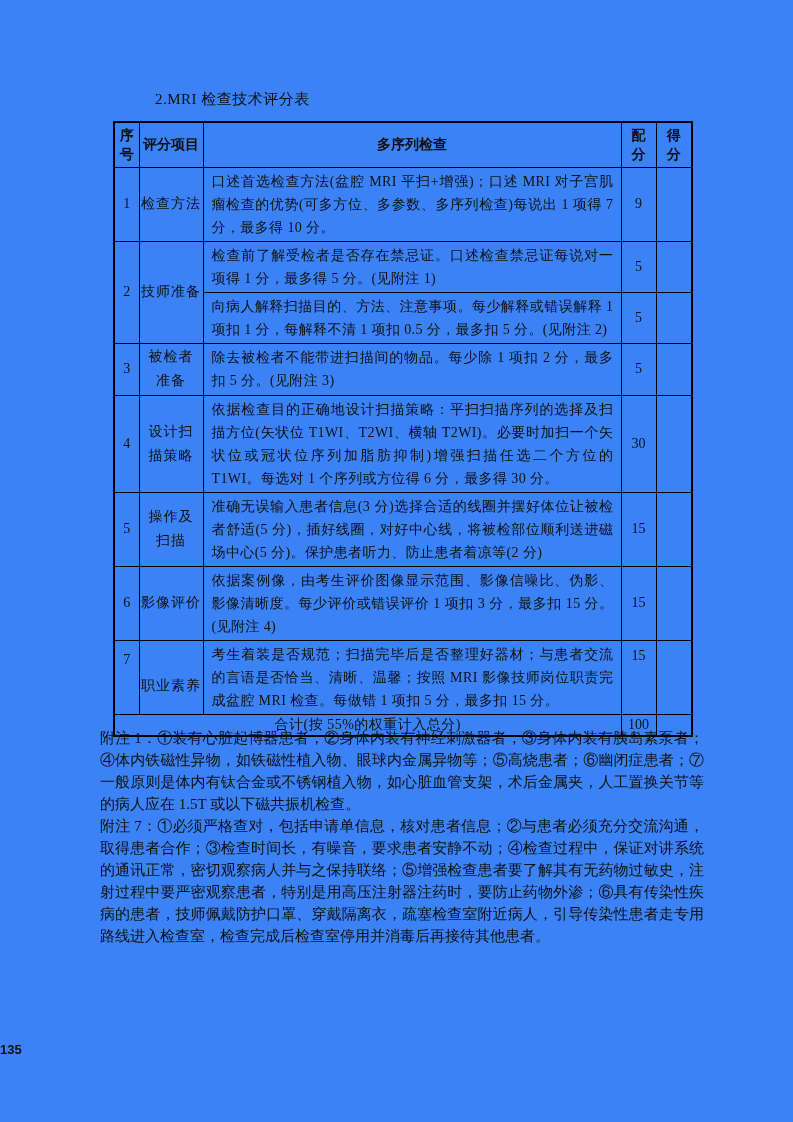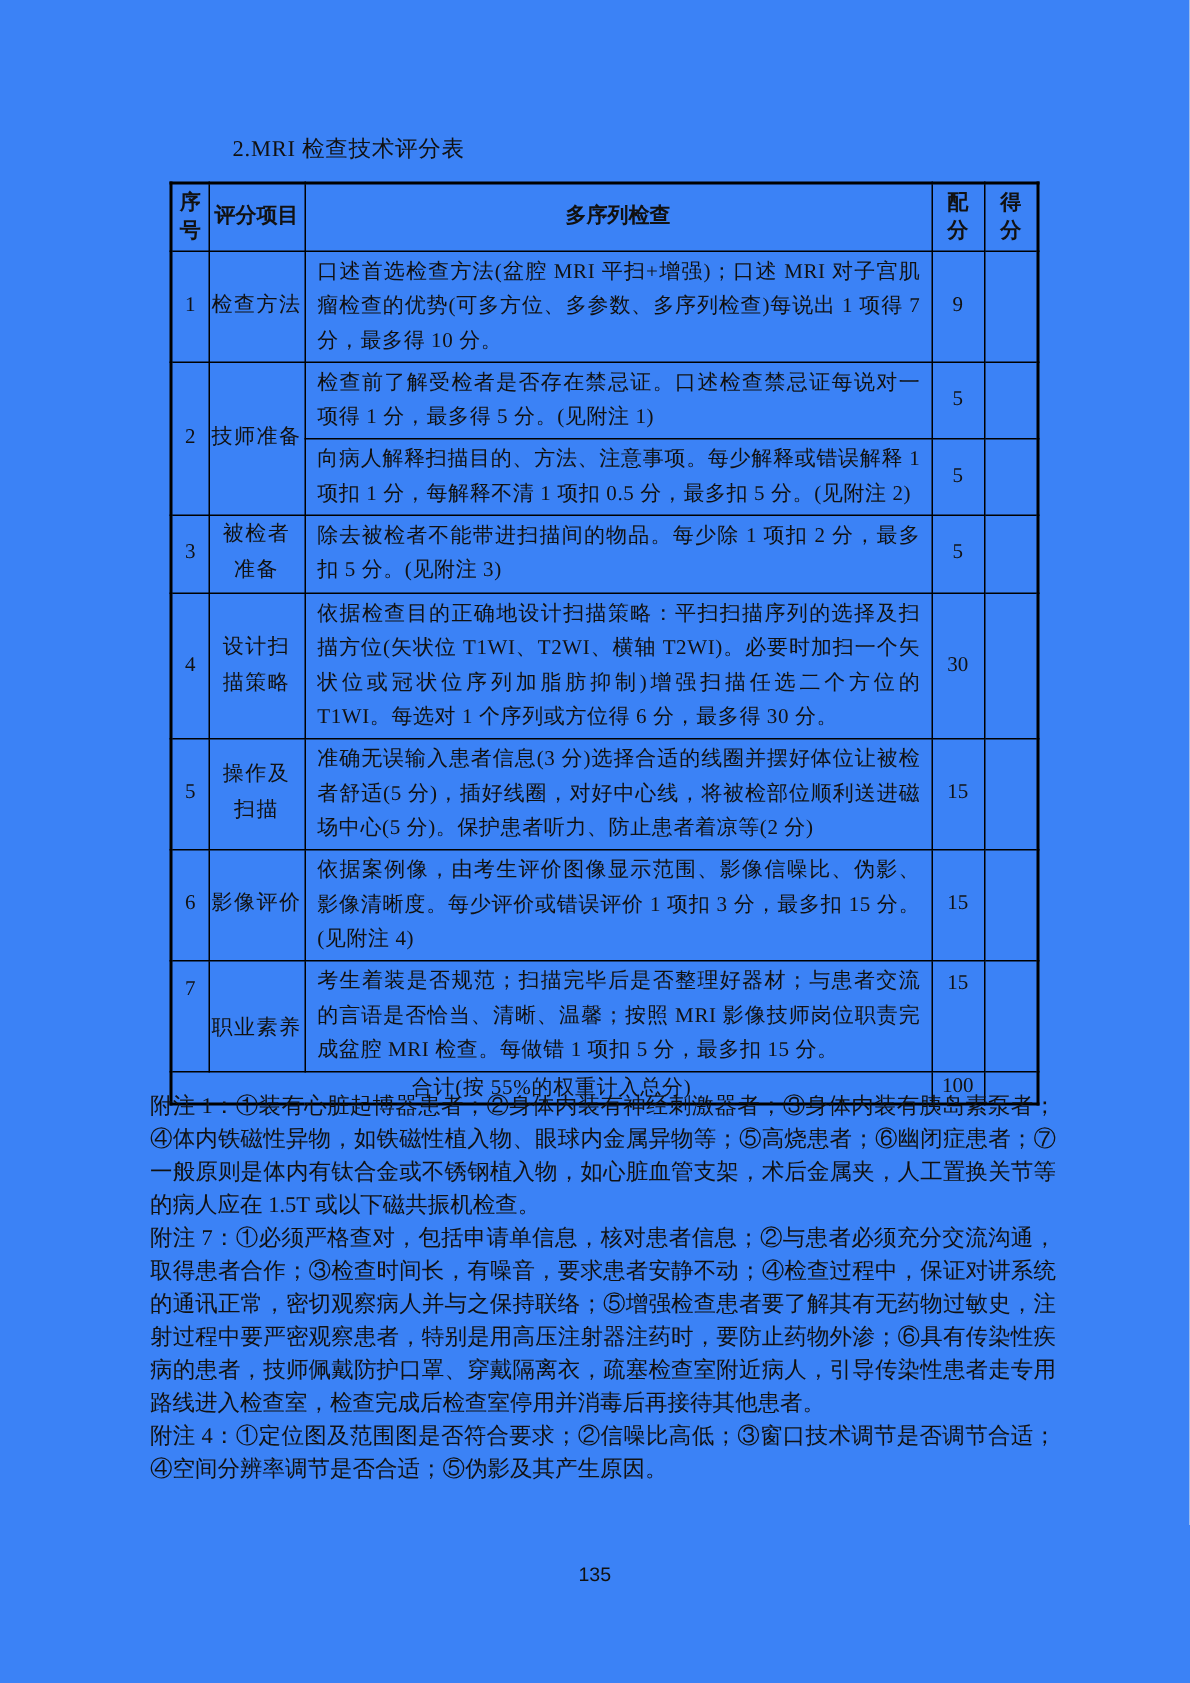--- a/index.html
+++ b/index.html
@@ -56,22 +56,23 @@
   td.points-top { vertical-align:top; padding-top:7px; }
   .notes {
     position:absolute; left:100px; top:727px; width:604px;
     font-size:15px; line-height:22px; text-align:justify; text-justify:inter-character;
   }
   .notes p { margin:0; }
   .notes p.gap-top { margin-top:11px; }
   .note-label { font-weight:normal; }
   .page-number {
     position:absolute; left:0; top:1042px; width:100%;
-    text-align:center; font-size:13px;
+    font-size:13px;
     font-family:"Liberation Sans","DejaVu Sans",sans-serif;
+    font-weight:bold;
   }
 </style>
 </head>
 <body>
 
 <div class="page">
 
   <div class="doc-title">2.MRI 检查技术评分表</div>
 
   <table class="score-table">
@@ -162,18 +163,17 @@
         <td class="c-total" colspan="3">合计(按 55%的权重计入总分)</td>
         <td class="c-points">100</td>
         <td class="c-score"></td>
       </tr>
     </tbody>
   </table>
 
   <div class="notes">
     <p><span class="note-label">附注 1：</span><span>①装有心脏起博器患者；②身体内装有神经刺激器者；③身体内装有胰岛素泵者；④体内铁磁性异物，如铁磁性植入物、眼球内金属异物等；⑤高烧患者；⑥幽闭症患者；⑦一般原则是体内有钛合金或不锈钢植入物，如心脏血管支架，术后金属夹，人工置换关节等的病人应在 1.5T 或以下磁共振机检查。</span></p>
     <p><span class="note-label">附注 7：</span><span>①必须严格查对，包括申请单信息，核对患者信息；②与患者必须充分交流沟通，取得患者合作；③检查时间长，有噪音，要求患者安静不动；④检查过程中，保证对讲系统的通讯正常，密切观察病人并与之保持联络；⑤增强检查患者要了解其有无药物过敏史，注射过程中要严密观察患者，特别是用高压注射器注药时，要防止药物外渗；⑥具有传染性疾病的患者，技师佩戴防护口罩、穿戴隔离衣，疏塞检查室附近病人，引导传染性患者走专用路线进入检查室，检查完成后检查室停用并消毒后再接待其他患者。</span></p>
-    <p><span class="note-label">附注 4：</span><span>①定位图及范围图是否符合要求；②信噪比高低；③窗口技术调节是否调节合适；④空间分辨率调节是否合适；⑤伪影及其产生原因。</span></p>
   </div>
 
   <div class="page-number">135</div>
 
 </div>
 
 </body></html>

